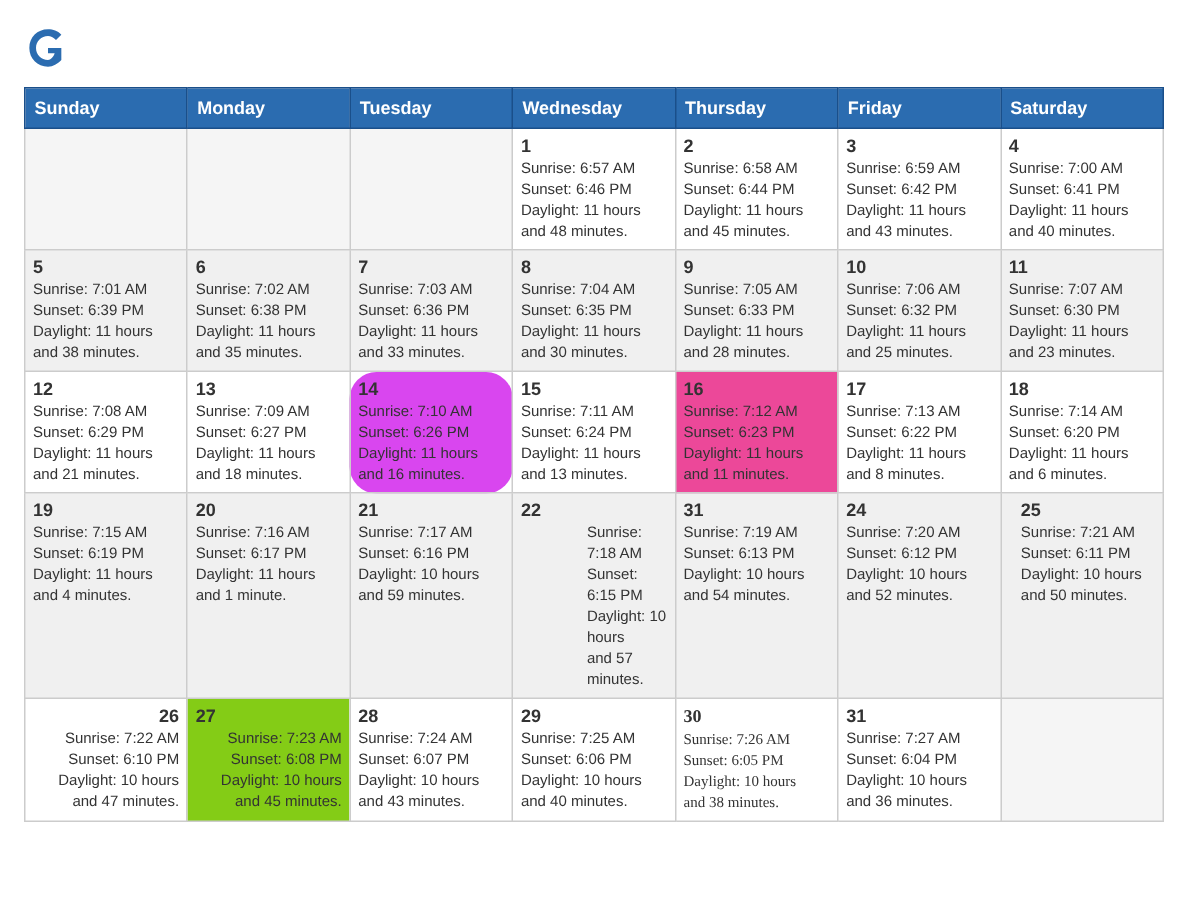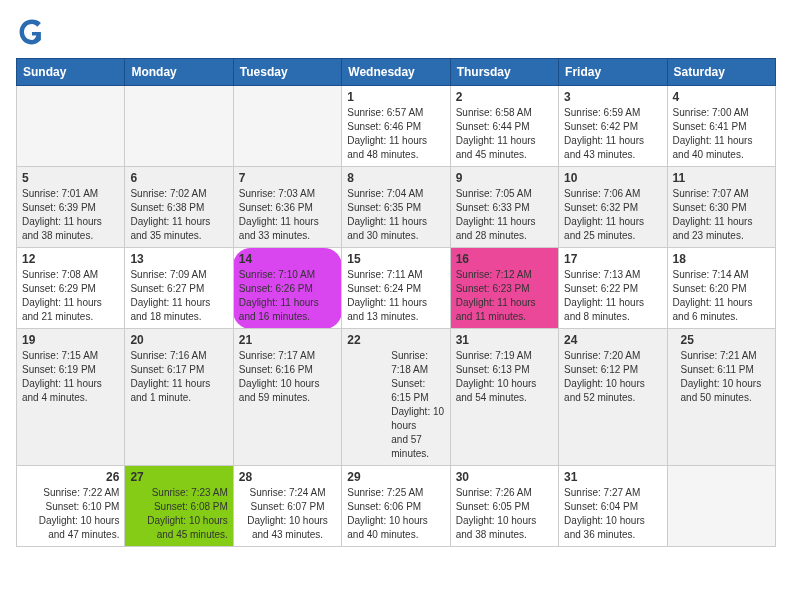--- a/index.html
+++ b/index.html
@@ -327,33 +327,33 @@
         </td>
         <td style="background-color: #84cc16;">
           <span class="day-number">27</span>
           <div class="day-info" style="white-space: pre-line; text-align: right;">Sunrise: 7:23 AM
 Sunset: 6:08 PM
 Daylight: 10 hours
 and 45 minutes.</div>
         </td>
         <td style="background-color: rgb(255, 255, 255);">
           <span class="day-number">28</span>
-          <div class="day-info" style="white-space: pre-line; text-align: center;">Sunrise: 7:24 AM
+          <div class="day-info" style="white-space: pre-line;">Sunrise: 7:24 AM
 Sunset: 6:07 PM
 Daylight: 10 hours
 and 43 minutes.</div>
         </td>
         <td style="background-color: rgb(255, 255, 255);">
           <span class="day-number">29</span>
           <div class="day-info" style="white-space: pre-line;">Sunrise: 7:25 AM
 Sunset: 6:06 PM
 Daylight: 10 hours
 and 40 minutes.</div>
         </td>
-        <td style="background-color: rgb(255, 255, 255);">
+        <td style="background-color: rgb(255, 255, 255); font-family: Liberation Serif, serif;">
           <span class="day-number">30</span>
           <div class="day-info" style="white-space: pre-line;">Sunrise: 7:26 AM
 Sunset: 6:05 PM
 Daylight: 10 hours
 and 38 minutes.</div>
         </td>
         <td style="background-color: rgb(255, 255, 255);">
           <span class="day-number">31</span>
           <div class="day-info" style="white-space: pre-line;">Sunrise: 7:27 AM
 Sunset: 6:04 PM

